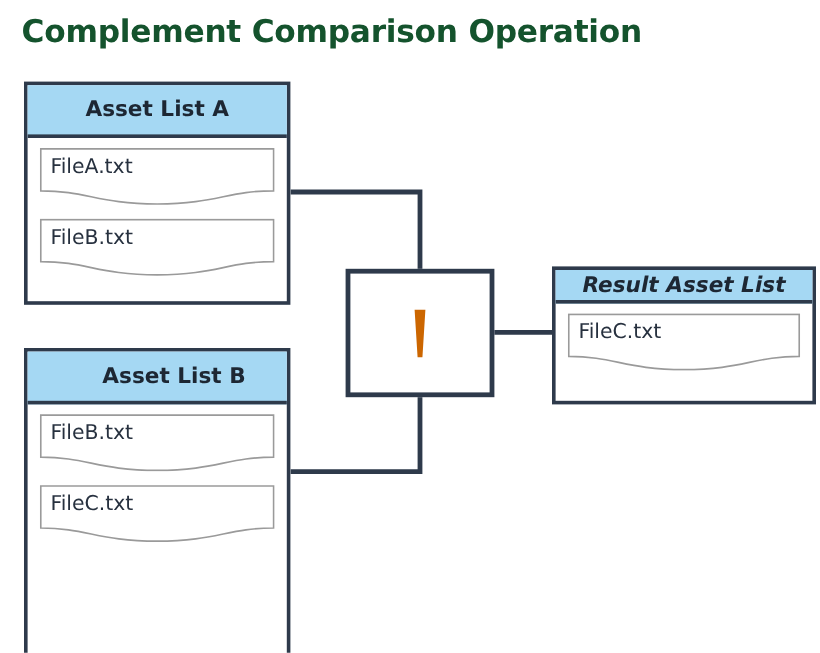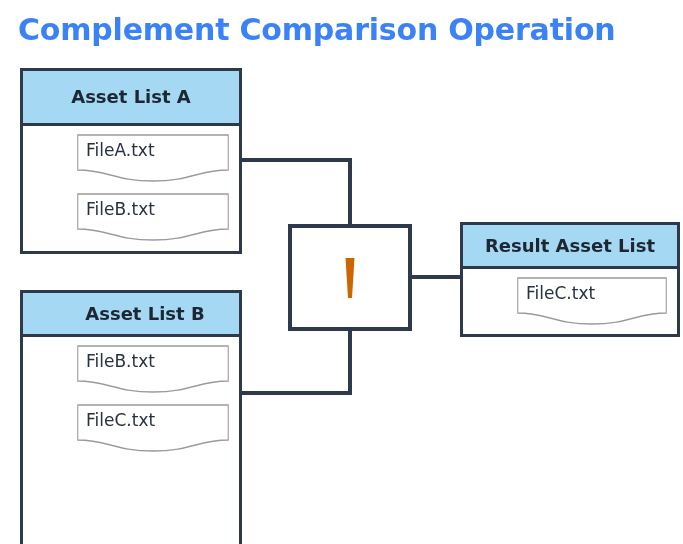--- a/index.html
+++ b/index.html
@@ -21,24 +21,24 @@
     left: 0; top: 0;
     width: 683px;
     height: 544px;
   }
 
   
   .page-title {
     position: absolute;
     left: 18px;
     top: 12px;
-    font-size: 30px;
+    font-size: 26px;
     font-weight: 700;
     letter-spacing: -0.2px;
-    color: #3b82f6;
+    color: #14532d;
     white-space: nowrap;
   }
 
   
   .connectors {
     position: absolute;
     left: 0; top: 0;
     width: 683px;
     height: 544px;
     pointer-events: none;
@@ -60,21 +60,20 @@
     font-size: 18px;
     color: #1d2733;
     line-height: 1;
     display: flex;
     align-items: center;
     justify-content: center;
   }
   .list-body {
     box-sizing: border-box;
     padding: 8px 10px 10px 10px;
-    margin-left: 44px;
   }
 
   
   .file-item {
     position: relative;
     width: 100%;
     margin-bottom: 11px;
   }
   .file-item:last-child { margin-bottom: 0; }
   .file-item svg {
@@ -95,41 +94,41 @@
     font-style: italic;
   }
 
   
   #list-a {
     left: 20px;
     top: 68px;
     width: 222px;
     height: 186px;
   }
-  #list-a .list-header { height: 55px; }
+  #list-a .list-header { height: 44px; }
   #list-a .list-body { height: 136px; }
 
   
   #list-b {
     left: 20px;
     top: 290px;
     width: 222px;
     height: 262px;
   }
   #list-b .list-header { height: 44px; padding-left: 28px; }
   #list-b .list-body { height: 212px; }
 
   
   #list-result {
     left: 460px;
     top: 222px;
     width: 220px;
     height: 115px;
   }
-  #list-result .list-header { height: 44px; }
+  #list-result .list-header { height: 28px; font-style: italic; }
   #list-result .list-body { height: 65px; }
 
   
   #operation-box {
     position: absolute;
     box-sizing: border-box;
     left: 288px;
     top: 224px;
     width: 124px;
     height: 107px;

